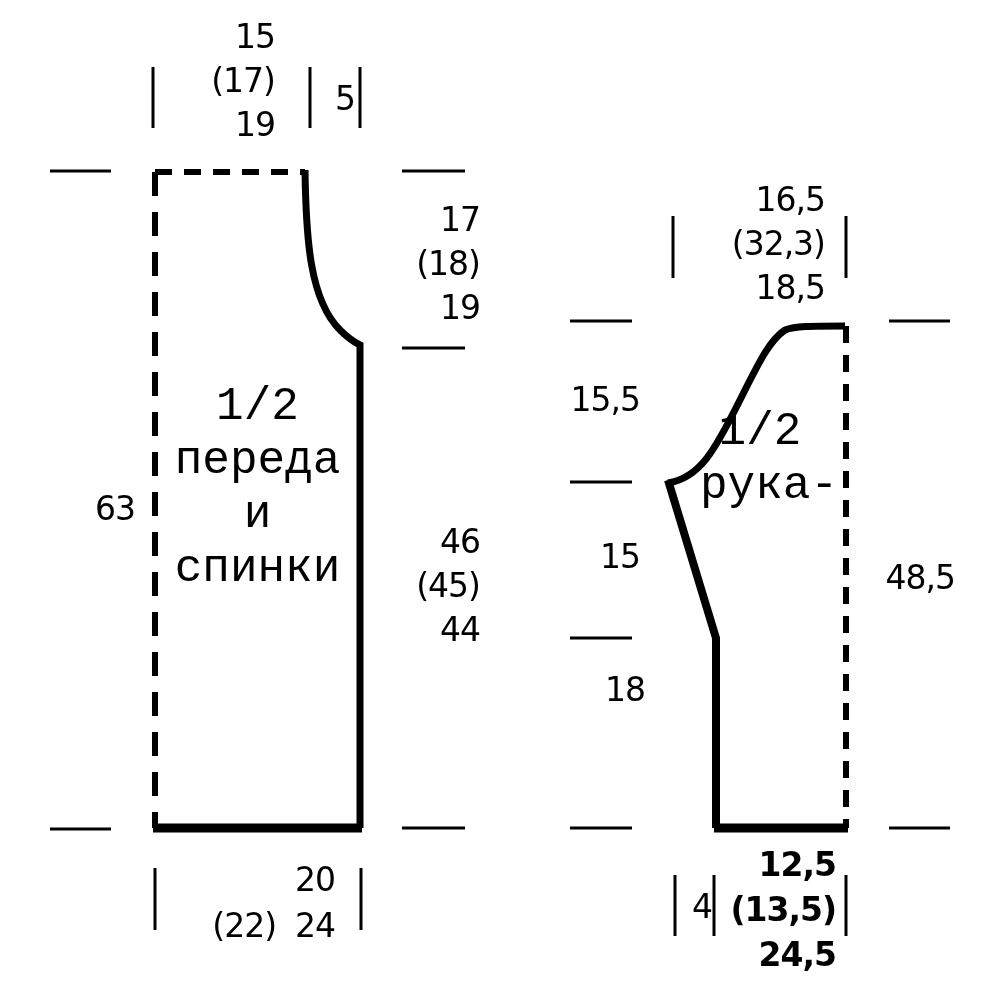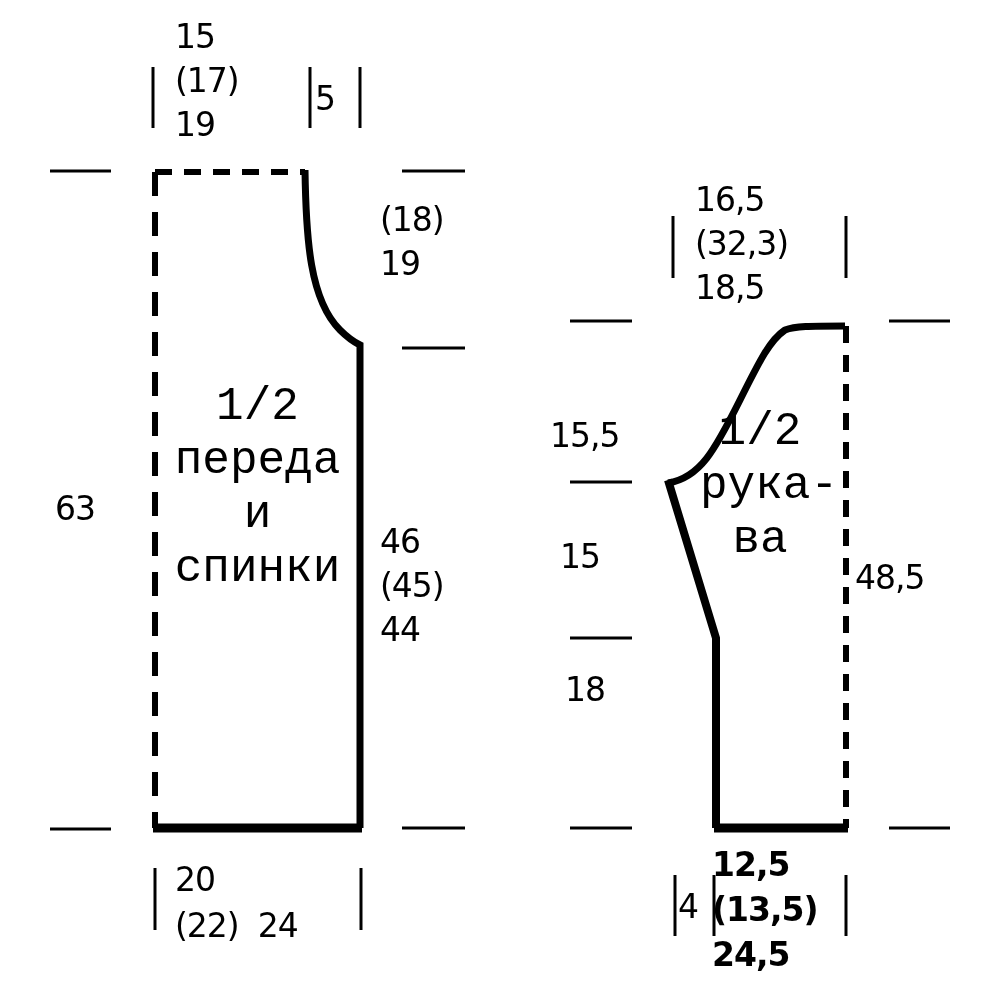--- a/index.html
+++ b/index.html
@@ -1,18 +1,18 @@
 <!DOCTYPE html>
 <html><head>
 <meta charset="utf-8">
 <style>
   html, body { margin:0; padding:0; background:#ffffff; }
   body { width:1000px; height:1000px; position:relative; overflow:hidden; font-family:"Liberation Sans", sans-serif; color:#000; }
   svg.shapes { position:absolute; left:0; top:0; width:1000px; height:1000px; }
-  .lbl { position:absolute; text-align:left; font-family:"DejaVu Sans", sans-serif; font-size:33px; line-height:44px; color:#000; letter-spacing:-1px; }
+  .lbl { position:absolute; text-align:right; font-family:"DejaVu Sans", sans-serif; font-size:33px; line-height:44px; color:#000; letter-spacing:-1px; }
   .lbl div { white-space:nowrap; }
   .title { position:absolute; text-align:center; font-family:Liberation Mono, monospace; font-size:46px; line-height:54px; letter-spacing:0px; }
   .title div { white-space:nowrap; }
 </style>
 </head>
 <body>
 
 <svg class="shapes" viewBox="0 0 1000 1000">
 
   <g stroke="#000" fill="none">
@@ -68,20 +68,21 @@
   <div>15</div>
   <div>(17)</div>
   <div>19</div>
 </div>
 
 <div class="lbl" style="left:315px; top:77px; width:40px;">
   <div>5</div>
 </div>
 
 <div class="lbl" style="left:380px; top:198px; width:100px;">
+  <div>17</div>
   <div>(18)</div>
   <div>19</div>
 </div>
 
 <div class="lbl" style="left:55px; top:487px; width:80px;">
   <div>63</div>
 </div>
 
 <div class="lbl" style="left:380px; top:520px; width:100px;">
   <div>46</div>
@@ -93,30 +94,29 @@
   <div style="padding-left:0px;">20</div>
   <div>
     <span>(22)</span>&nbsp;
     <span>24</span>
   </div>
 </div>
 
 <div class="title" style="left:700px; top:405px; width:120px;">
   <div>1/2</div>
   <div>рука-</div>
-  <div>ва</div>
 </div>
 
 <div class="lbl" style="left:695px; top:178px; width:130px;">
   <div>16,5</div>
   <div>(32,3)</div>
   <div>18,5</div>
 </div>
 
-<div class="lbl" style="left:550px; top:378px; width:90px;margin-top:36px;">
+<div class="lbl" style="left:550px; top:378px; width:90px;">
   <div>15,5</div>
 </div>
 
 <div class="lbl" style="left:560px; top:535px; width:80px;">
   <div>15</div>
 </div>
 
 <div class="lbl" style="left:565px; top:668px; width:80px;">
   <div>18</div>
 </div>

